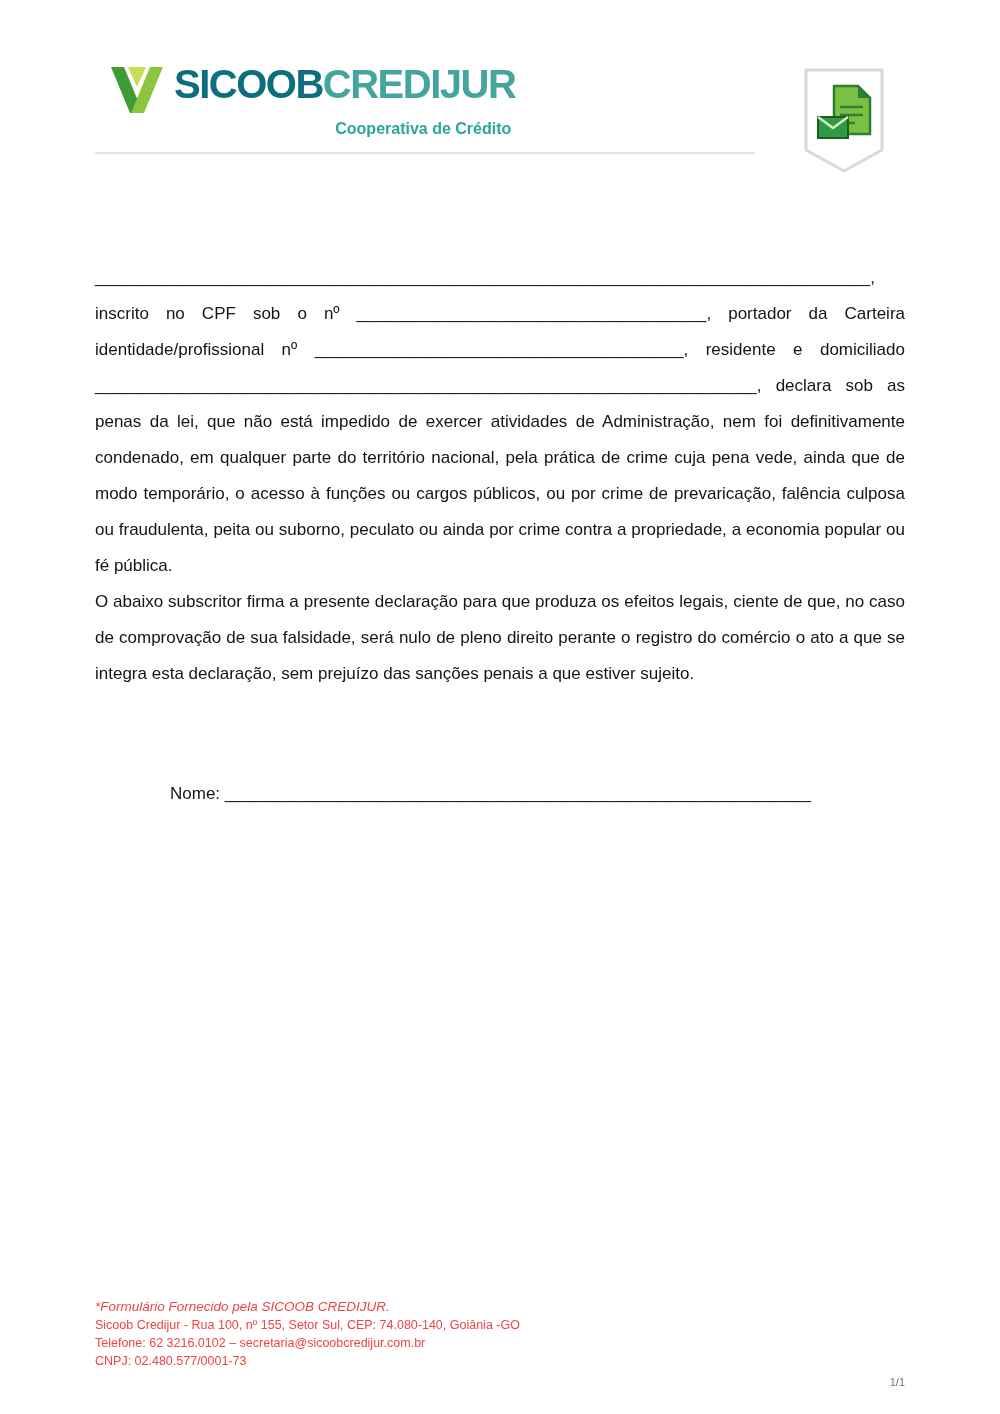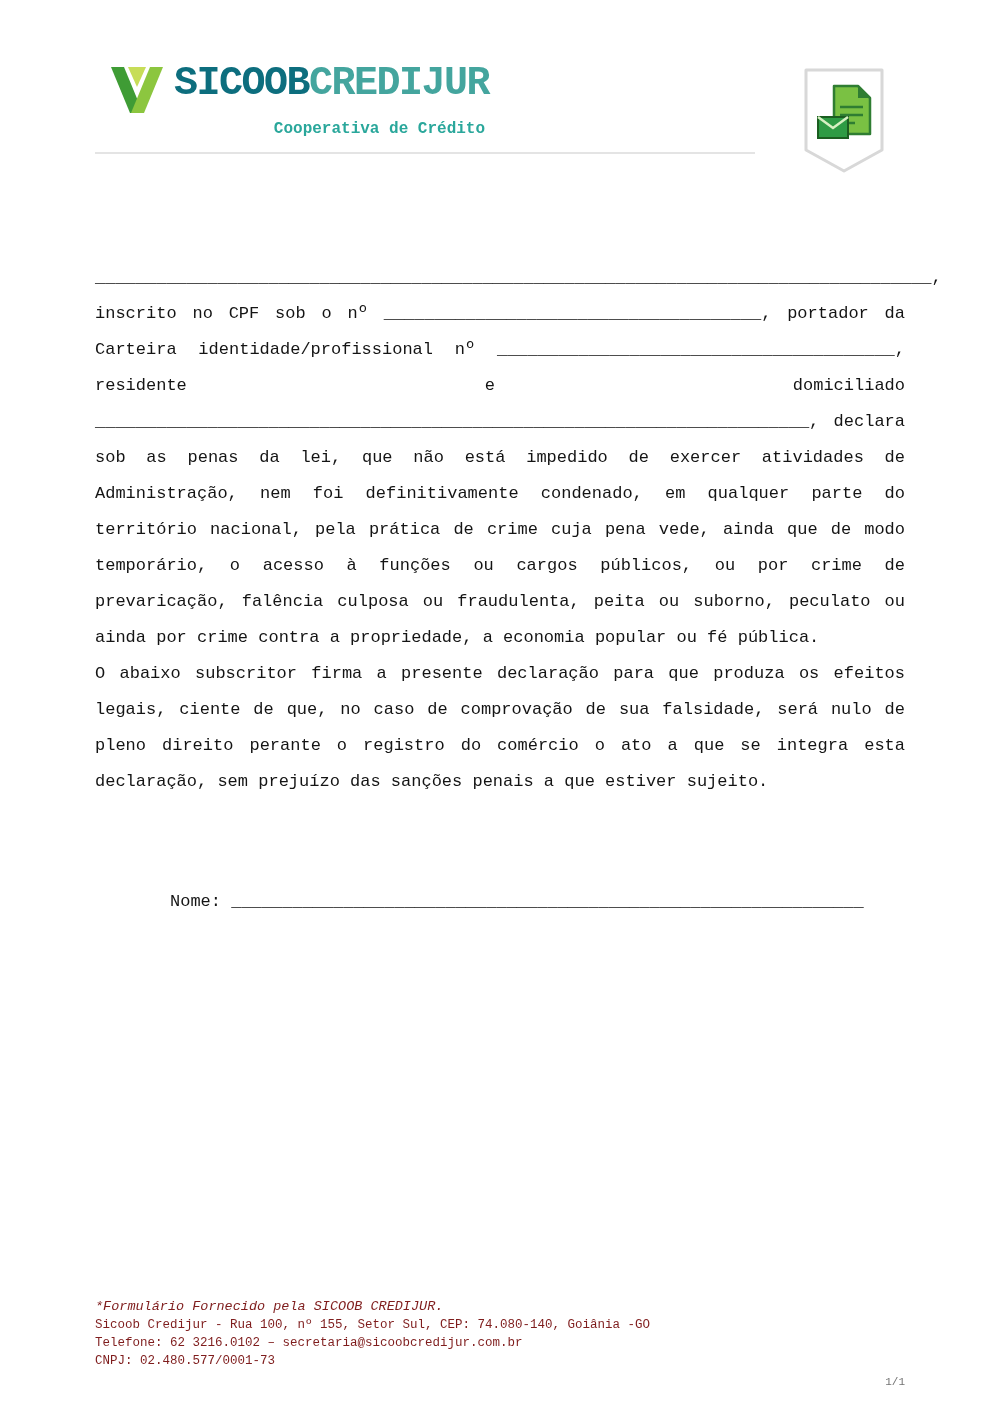--- a/index.html
+++ b/index.html
@@ -3,21 +3,21 @@
 <meta charset="utf-8">
 <style>
   * { box-sizing: border-box; }
   html, body { margin: 0; padding: 0; background: #ffffff; }
   .page {
     position: relative;
     width: 1000px;
     height: 1414px;
     margin: 0 auto;
     background: #ffffff;
-    font-family: Liberation Mono, monospace;
+    font-family: Liberation Sans, sans-serif;
     color: #111111;
     overflow: hidden;
   }
 
   
   .header-logo {
     position: absolute;
     top: 62px;
     left: 110px;
     display: flex;
@@ -88,21 +88,21 @@
   .date-line { margin-top: 30px; }
   .name-line { margin-top: 84px; margin-left: 75px; }
 
   
   .doc-footer {
     position: absolute;
     left: 95px;
     bottom: 44px;
     font-size: 12.5px;
     line-height: 18px;
-    color: #7f1d1d;
+    color: #ef4444;
   }
   .doc-footer .footer-note {
     font-style: italic;
     font-size: 13.5px;
   }
   .page-number {
     position: absolute;
     right: 95px;
     bottom: 26px;
     font-size: 11px;

